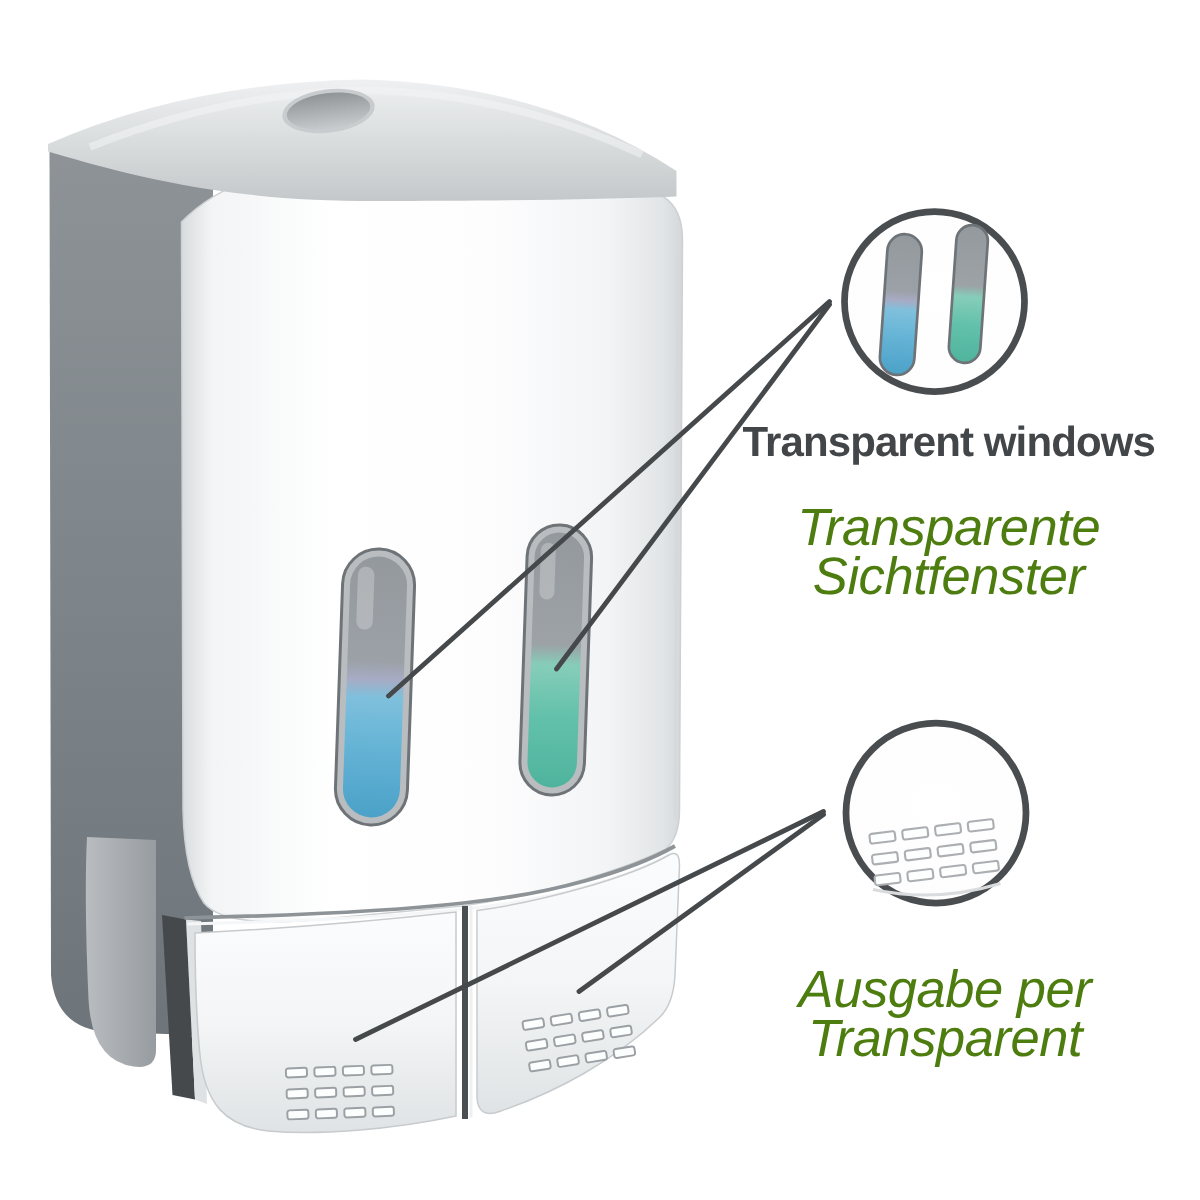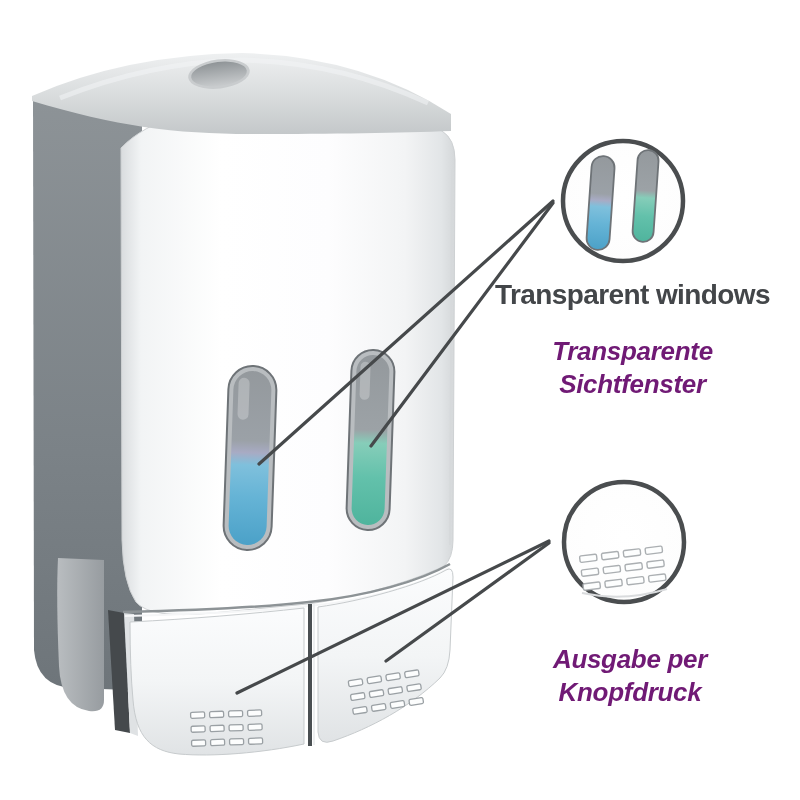--- a/index.html
+++ b/index.html
@@ -7,22 +7,22 @@
     position:relative;width:800px;height:800px;background:#ffffff;overflow:hidden;
     font-family:"Liberation Sans", sans-serif;
   }
   .stage svg{position:absolute;left:0;top:0;}
   .callout-text{position:absolute;text-align:center;}
   .callout-title{
     font-weight:700;font-size:28px;line-height:33px;color:#434649;
     letter-spacing:-0.6px;margin:0 auto;
   }
   .callout-sub{
-    font-style:italic;font-size:26px;line-height:33px;color:#701a75;
-    letter-spacing:-0.3px;margin:0 auto;font-weight:bold;
+    font-style:italic;font-size:35px;line-height:33px;color:#4d7c0f;
+    letter-spacing:-0.3px;margin:0 auto;
   }
   #windows-text{left:460px;top:278px;width:345px;}
   #windows-text .callout-sub{max-width:240px;margin-top:24px;}
   #press-text{left:455px;top:612px;width:350px;}
   #press-text .callout-title{max-width:320px;}
   #press-text .callout-sub{max-width:240px;margin-top:31px;}
 </style>
 </head>
 <body>
 
@@ -194,16 +194,16 @@
       <path d="M 582 593 Q 624 602 667 589" fill="none" stroke="#d9dbdd" stroke-width="2"></path>
     </g>
   </svg>
 
   <div class="callout-text" id="windows-text">
     <div class="callout-title">Transparent windows</div>
     <div class="callout-sub">Transparente Sichtfenster</div>
   </div>
 
   <div class="callout-text" id="press-text">
-    <div class="callout-sub">Ausgabe per Knopfdruck</div>
+    <div class="callout-sub">Ausgabe per Transparent</div>
   </div>
 
 </div>
 
 </body></html>

